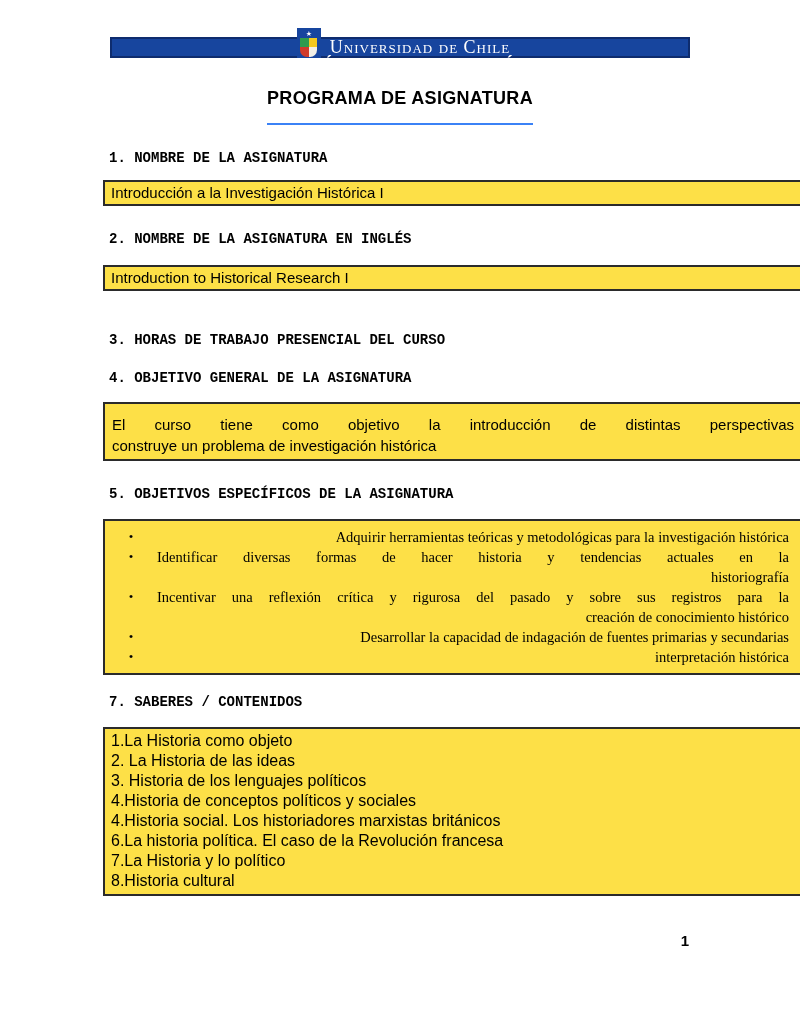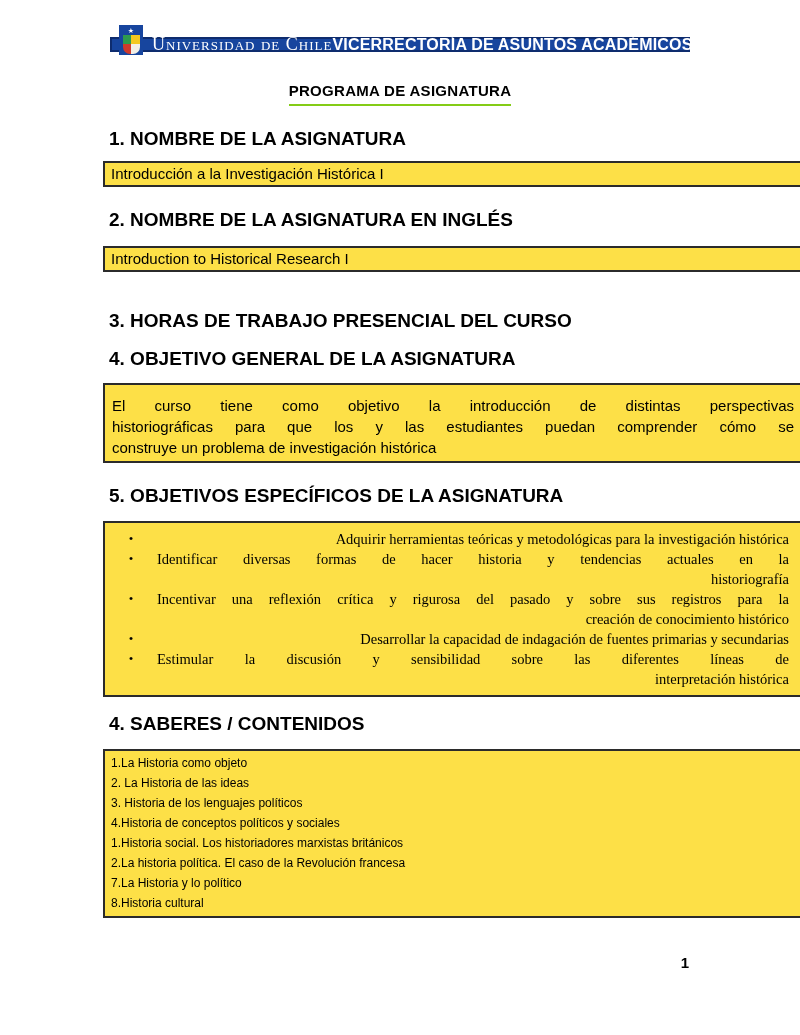--- a/index.html
+++ b/index.html
@@ -12,27 +12,28 @@
   }
   .page {
     width: 800px; height: 1035px;
     padding: 0 103px;
     position: relative;
   }
 
   
   .banner {
     margin: 37px 7px 0 7px;
-    height: 15px;
+    height: 21px;
     background: #17459e;
     border: 2px solid #0e2c6e;
     display: flex;
     align-items: center;
     justify-content: space-between;
     position: relative;
+    flex-direction: column;
   }
   .banner-left { display: flex; align-items: center; height: 100%; }
   .crest {
     width: 24px;
     margin-left: 7px;
     margin-top: -10px;
     background: #17459e;
     padding: 2px 3px 1px 3px;
     display: flex; flex-direction: column; align-items: center;
   }
@@ -65,33 +66,34 @@
     font-weight: bold;
     letter-spacing: 0.2px;
     margin-right: 24px;
     white-space: nowrap;
   }
 
   
   .title-wrap { text-align: center; margin-top: 30px; }
   .doc-title {
     display: inline-block;
-    font-size: 15px;
+    font-size: 18px;
     font-weight: bold;
     letter-spacing: 0.3px;
-    border-bottom: 2px solid #84cc16;
-    padding-bottom: 5px;
+    border-bottom: 2px solid #3b82f6;
+    padding-bottom: 14px;
   }
 
   
   .sec-heading {
-    font-size: 19px;
+    font-size: 14px;
     font-weight: bold;
     margin-left: 6px;
     line-height: 18px;
+    font-family: Liberation Mono, monospace;
   }
   .h1 { margin-top: 24px; }
   .h2 { margin-top: 24px; }
   .h3 { margin-top: 40px; }
   .h4 { margin-top: 20px; }
   .h5 { margin-top: 24px; }
   .h6 { margin-top: 18px; }
 
   
   .box {
@@ -137,21 +139,21 @@
     text-align: justify;
     text-align-last: justify;
     line-height: 20px;
   }
   .bullet-text .lastline { text-align: right; line-height: 20px; }
 
   .contents-box {
     margin-top: 16px;
     padding: 2px 6px 3px 6px;
   }
-  .contents-box .content-line { font-size: 12px; line-height: 20px; }
+  .contents-box .content-line { font-size: 16px; line-height: 20px; }
 
   
   .page-number {
     margin-top: 36px;
     text-align: right;
     padding-right: 8px;
     font-size: 15px;
     font-weight: bold;
   }
 </style>
@@ -188,21 +190,20 @@
   <div class="sec-heading h2">2. NOMBRE DE LA ASIGNATURA EN INGLÉS</div>
   <div class="box box-single mt14">
     <div class="box-text">Introduction to Historical Research I</div>
   </div>
 
   <div class="sec-heading h3">3. HORAS DE TRABAJO PRESENCIAL DEL CURSO</div>
 
   <div class="sec-heading h4">4. OBJETIVO GENERAL DE LA ASIGNATURA</div>
   <div class="box box-justified">
     <div class="jline">El curso tiene como objetivo la introducción de distintas perspectivas</div>
-    <div class="jline">historiográficas para que los y las estudiantes puedan comprender cómo se</div>
     <div class="lastline">construye un problema de investigación histórica</div>
   </div>
 
   <div class="sec-heading h5">5. OBJETIVOS ESPECÍFICOS DE LA ASIGNATURA</div>
   <div class="box bullets-box">
     <ul>
       <li>
         <span class="bullet-marker">•</span>
         <div class="bullet-text">
           <div class="lastline">Adquirir herramientas teóricas y metodológicas para la investigación histórica</div>
@@ -224,34 +225,33 @@
       </li>
       <li>
         <span class="bullet-marker">•</span>
         <div class="bullet-text">
           <div class="lastline">Desarrollar la capacidad de indagación de fuentes primarias y secundarias</div>
         </div>
       </li>
       <li>
         <span class="bullet-marker">•</span>
         <div class="bullet-text">
-          <div class="jline">Estimular la discusión y sensibilidad sobre las diferentes líneas de</div>
           <div class="lastline">interpretación histórica</div>
         </div>
       </li>
     </ul>
   </div>
 
-  <div class="sec-heading h6">4. SABERES / CONTENIDOS</div>
+  <div class="sec-heading h6">7. SABERES / CONTENIDOS</div>
   <div class="box contents-box">
     <div class="content-line">1.La Historia como objeto</div>
     <div class="content-line">2. La Historia de las ideas</div>
     <div class="content-line">3. Historia de los lenguajes políticos</div>
     <div class="content-line">4.Historia de conceptos políticos y sociales</div>
-    <div class="content-line">1.Historia social. Los historiadores marxistas británicos</div>
-    <div class="content-line">2.La historia política. El caso de la Revolución francesa</div>
+    <div class="content-line">4.Historia social. Los historiadores marxistas británicos</div>
+    <div class="content-line">6.La historia política. El caso de la Revolución francesa</div>
     <div class="content-line">7.La Historia y lo político</div>
     <div class="content-line">8.Historia cultural</div>
   </div>
 
   <div class="page-number">1</div>
 
 </div>
 
 </body></html>

